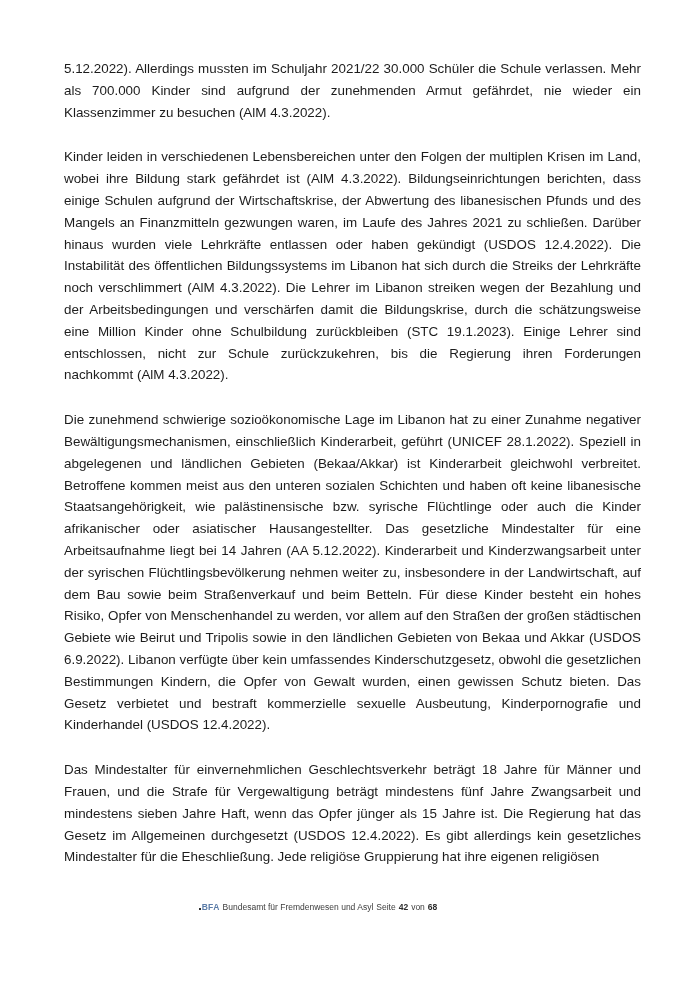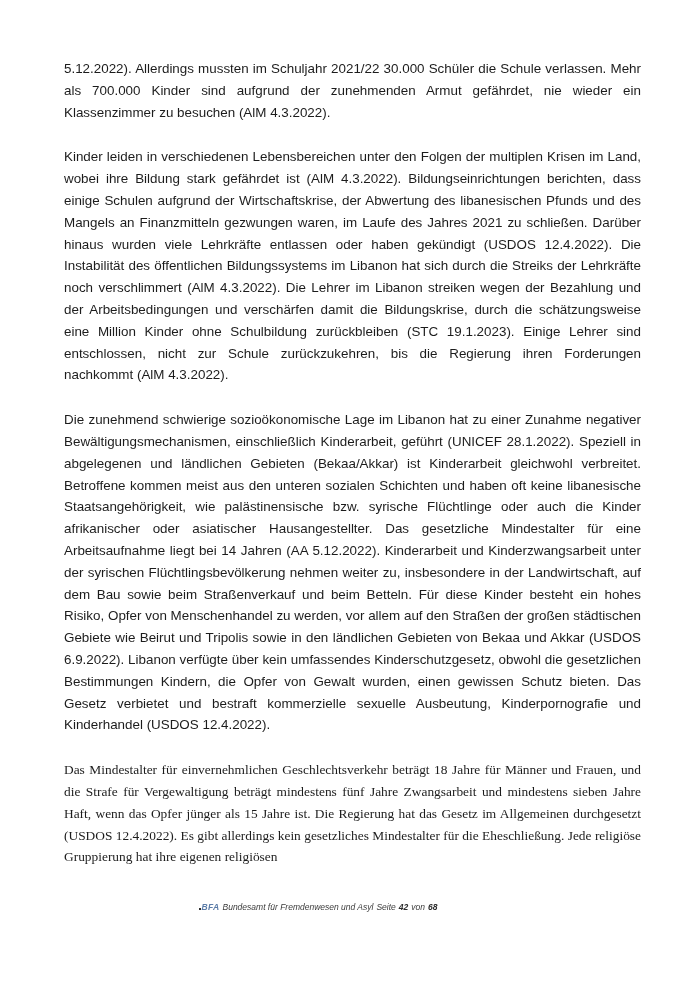--- a/index.html
+++ b/index.html
@@ -25,33 +25,31 @@
     font-size: 13.4px;
     line-height: 21.8px;
     text-align: justify;
     text-justify: inter-word;
   }
   .para {
     margin: 0 0 23px 0;
   }
   .para:last-child {
     margin-bottom: 9px;
-    font-family: Liberation Serif, serif;
   }
   .footer {
     position: absolute;
     top: 901px;
     left: 0;
     width: 636px;
     text-align: center;
     font-size: 8.5px;
     line-height: 12px;
     color: #3c3c3c;
     white-space: nowrap;
-    font-style: italic;
   }
   .footer .logo-mark {
     display: inline-block;
     width: 2px;
     height: 2px;
     background: #2e2e2e;
     margin-right: 1px;
     vertical-align: baseline;
   }
   .footer .logo-text {

